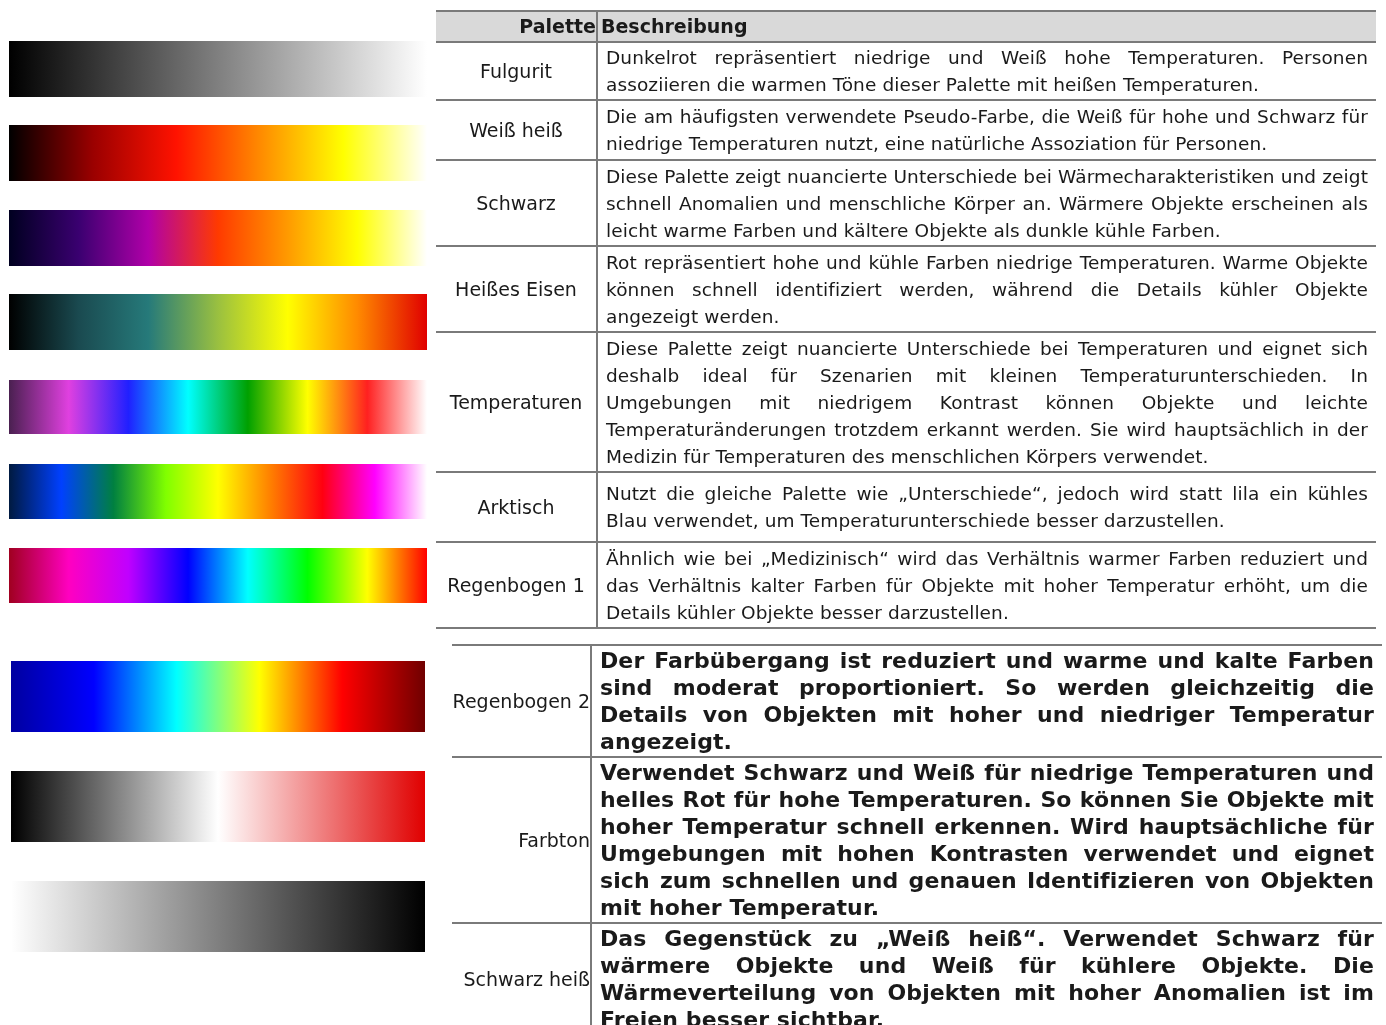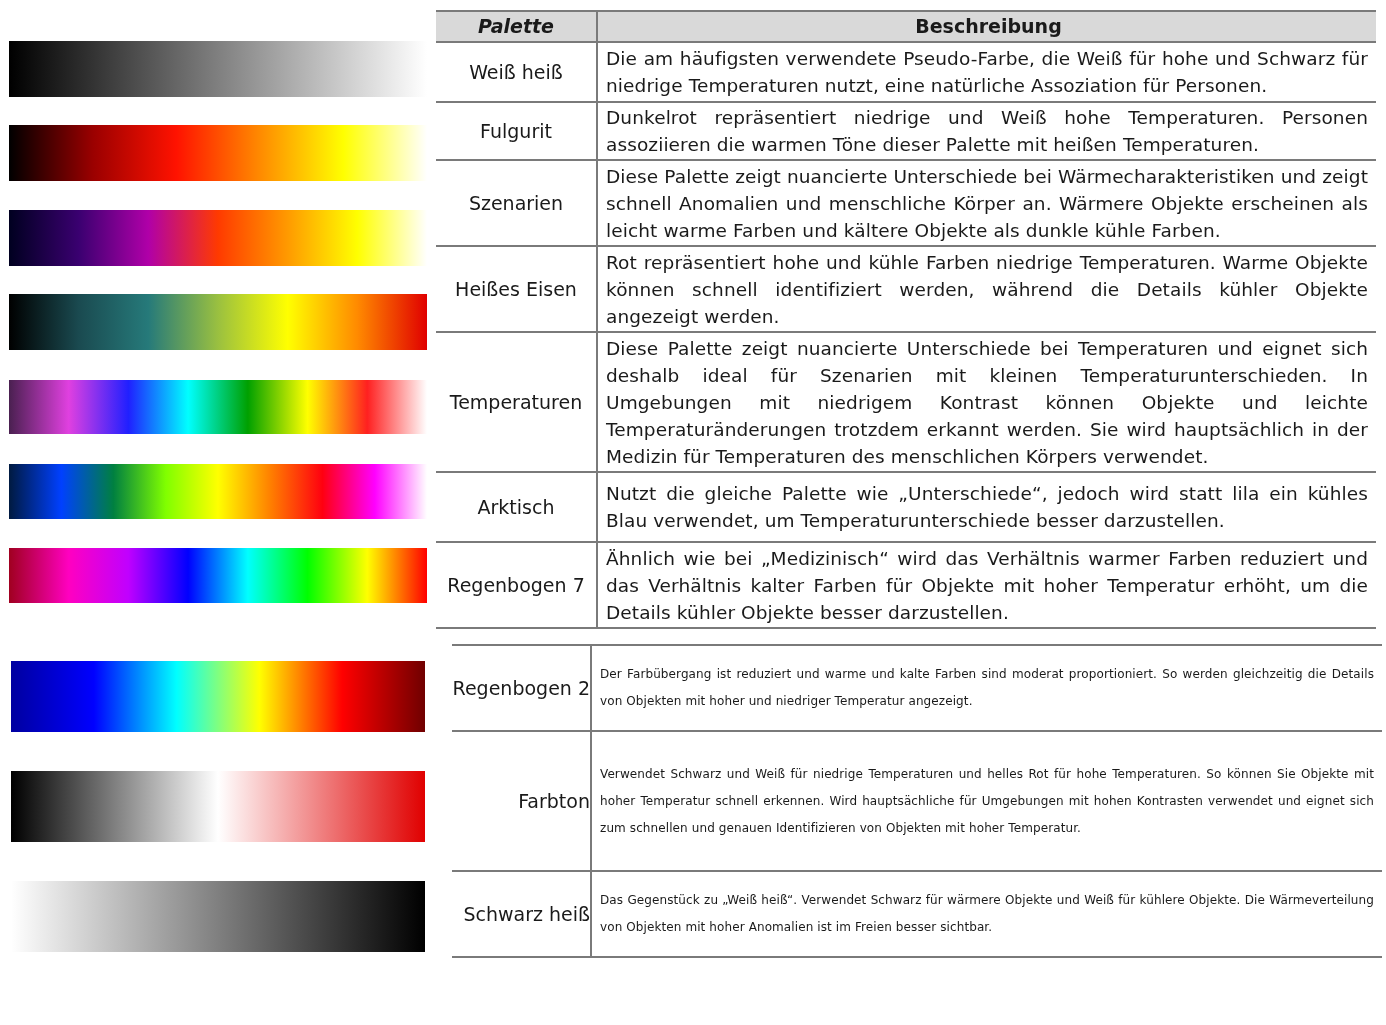--- a/index.html
+++ b/index.html
@@ -6,28 +6,28 @@
     body {
       width: 1386px; height: 1025px; position: relative; overflow: hidden;
       font-family: "DejaVu Sans", sans-serif; color: #1a1a1a;
     }
     .bar { position: absolute; }
     .t { position: absolute; border-collapse: collapse; font-size: 19px; line-height: 27px; }
     .t td, .t th { padding: 0; vertical-align: middle; }
     .t1 { left: 436px; top: 10px; width: 940px; border-top: 2px solid #7a7a7a; }
     .t2 { left: 452px; top: 644px; width: 930px; border-top: 2px solid #7a7a7a; }
     .t th { background: #d9d9d9; font-weight: bold; height: 29px; border-bottom: 2px solid #7a7a7a; }
-    .t th.c1 { text-align: center; font-style: italic; }
-    .t th.c2 { text-align: center; padding-left: 3px; border-left: 2px solid #7a7a7a; margin-top: 29px; }
+    .t th.c1 { text-align: right; }
+    .t th.c2 { text-align: left; padding-left: 3px; border-left: 2px solid #7a7a7a; margin-top: 29px; }
     .t td { border-bottom: 2px solid #7a7a7a; }
     .t1 td.c1 { width: 160px; text-align: center; }
     .t2 td.c1 { width: 138px; text-align: right; overflow: hidden; white-space: nowrap; }
     .t td.c2 { border-left: 2px solid #7a7a7a; text-align: justify; text-align-last: left; padding: 1px 8px 1px 8px; }
     .t1 td.c2 { font-size: 18.5px; letter-spacing: 0.1px; }
-    .t2 td.c2 { font-size: 12px; letter-spacing: 0.1px; }
+    .t2 td.c2 { font-size: 22px; letter-spacing: 0.1px; font-weight: bold; }
     .clipname { display: inline-block; margin-left: -14px; }
   </style>
 </head>
 <body>
 
 <div class="bar" style="left: 9px; top: 41px; width: 418px; height: 56px; background: linear-gradient(to right, rgb(0, 0, 0), rgb(255, 255, 255));"></div>
 <div class="bar" style="left: 9px; top: 125px; width: 418px; height: 56px; background: linear-gradient(to right, rgb(0, 0, 0), rgb(154, 0, 0), rgb(255, 18, 0), rgb(255, 138, 0), rgb(255, 255, 0), rgb(255, 255, 255));"></div>
 <div class="bar" style="left: 9px; top: 210px; width: 418px; height: 56px; background: linear-gradient(to right, rgb(0, 0, 32), rgb(58, 0, 112), rgb(176, 0, 168), rgb(255, 58, 0), rgb(255, 154, 0), rgb(255, 255, 0), rgb(255, 255, 255));"></div>
 <div class="bar" style="left: 9px; top: 294px; width: 418px; height: 56px; background: linear-gradient(to right, rgb(0, 0, 0), rgb(26, 74, 80), rgb(38, 122, 122), rgb(154, 192, 64), rgb(255, 255, 0), rgb(255, 138, 0), rgb(224, 0, 0));"></div>
 <div class="bar" style="left: 9px; top: 380px; width: 418px; height: 54px; background: linear-gradient(to right, rgb(74, 32, 80), rgb(224, 64, 224), rgb(32, 32, 255), rgb(0, 255, 255), rgb(0, 160, 0), rgb(255, 255, 0), rgb(255, 32, 32), rgb(255, 255, 255));"></div>
@@ -36,46 +36,46 @@
 <div class="bar" style="left: 11px; top: 661px; width: 414px; height: 71px; background: linear-gradient(to right, rgb(0, 0, 160), rgb(0, 0, 255), rgb(0, 255, 255), rgb(255, 255, 0), rgb(255, 0, 0), rgb(112, 0, 0));"></div>
 <div class="bar" style="left: 11px; top: 771px; width: 414px; height: 71px; background: linear-gradient(to right, rgb(0, 0, 0), rgb(255, 255, 255), rgb(224, 0, 0));"></div>
 <div class="bar" style="left: 11px; top: 881px; width: 414px; height: 71px; background: linear-gradient(to right, rgb(255, 255, 255), rgb(0, 0, 0));"></div>
 
 <table class="t t1">
   <tbody>
       <tr>
     <th class="c1" style="width:160px;">Palette</th>
     <th class="c2">Beschreibung</th>
   </tr>
+  <tr style="height:58px;">
+    <td class="c1">Fulgurit</td>
+    <td class="c2">Dunkelrot repräsentiert niedrige und Weiß hohe Temperaturen. Personen assoziieren die warmen Töne dieser Palette mit heißen Temperaturen.</td>
+  </tr>
   <tr style="height:60px;">
     <td class="c1">Weiß heiß</td>
     <td class="c2">Die am häufigsten verwendete Pseudo-Farbe, die Weiß für hohe und Schwarz für niedrige Temperaturen nutzt, eine natürliche Assoziation für Personen.</td>
   </tr>
-  <tr style="height:58px;">
-    <td class="c1">Fulgurit</td>
-    <td class="c2">Dunkelrot repräsentiert niedrige und Weiß hohe Temperaturen. Personen assoziieren die warmen Töne dieser Palette mit heißen Temperaturen.</td>
-  </tr>
   <tr style="height:86px;">
-    <td class="c1">Szenarien</td>
+    <td class="c1">Schwarz</td>
     <td class="c2">Diese Palette zeigt nuancierte Unterschiede bei Wärmecharakteristiken und zeigt schnell Anomalien und menschliche Körper an. Wärmere Objekte erscheinen als leicht warme Farben und kältere Objekte als dunkle kühle Farben.</td>
   </tr>
   <tr style="height:86px;">
     <td class="c1">Heißes Eisen</td>
     <td class="c2">Rot repräsentiert hohe und kühle Farben niedrige Temperaturen. Warme Objekte können schnell identifiziert werden, während die Details kühler Objekte angezeigt werden.</td>
   </tr>
   <tr style="height:140px;">
     <td class="c1">Temperaturen</td>
     <td class="c2">Diese Palette zeigt nuancierte Unterschiede bei Temperaturen und eignet sich deshalb ideal für Szenarien mit kleinen Temperaturunterschieden. In Umgebungen mit niedrigem Kontrast können Objekte und leichte Temperaturänderungen trotzdem erkannt werden. Sie wird hauptsächlich in der Medizin für Temperaturen des menschlichen Körpers verwendet.</td>
   </tr>
   <tr style="height:70px;">
     <td class="c1">Arktisch</td>
     <td class="c2">Nutzt die gleiche Palette wie „Unterschiede“, jedoch wird statt lila ein kühles Blau verwendet, um Temperaturunterschiede besser darzustellen.</td>
   </tr>
   <tr style="height:86px;">
-    <td class="c1">Regenbogen 7</td>
+    <td class="c1">Regenbogen 1</td>
     <td class="c2">Ähnlich wie bei „Medizinisch“ wird das Verhältnis warmer Farben reduziert und das Verhältnis kalter Farben für Objekte mit hoher Temperatur erhöht, um die Details kühler Objekte besser darzustellen.</td>
   </tr>
 </tbody>
   </table>
 
 <table class="t t2">
   <tbody>
       <tr style="height:86px;">
     <td class="c1"><span class="clipname">Regenbogen 2</span></td>
     <td class="c2">Der Farbübergang ist reduziert und warme und kalte Farben sind moderat proportioniert. So werden gleichzeitig die Details von Objekten mit hoher und niedriger Temperatur angezeigt.</td>

